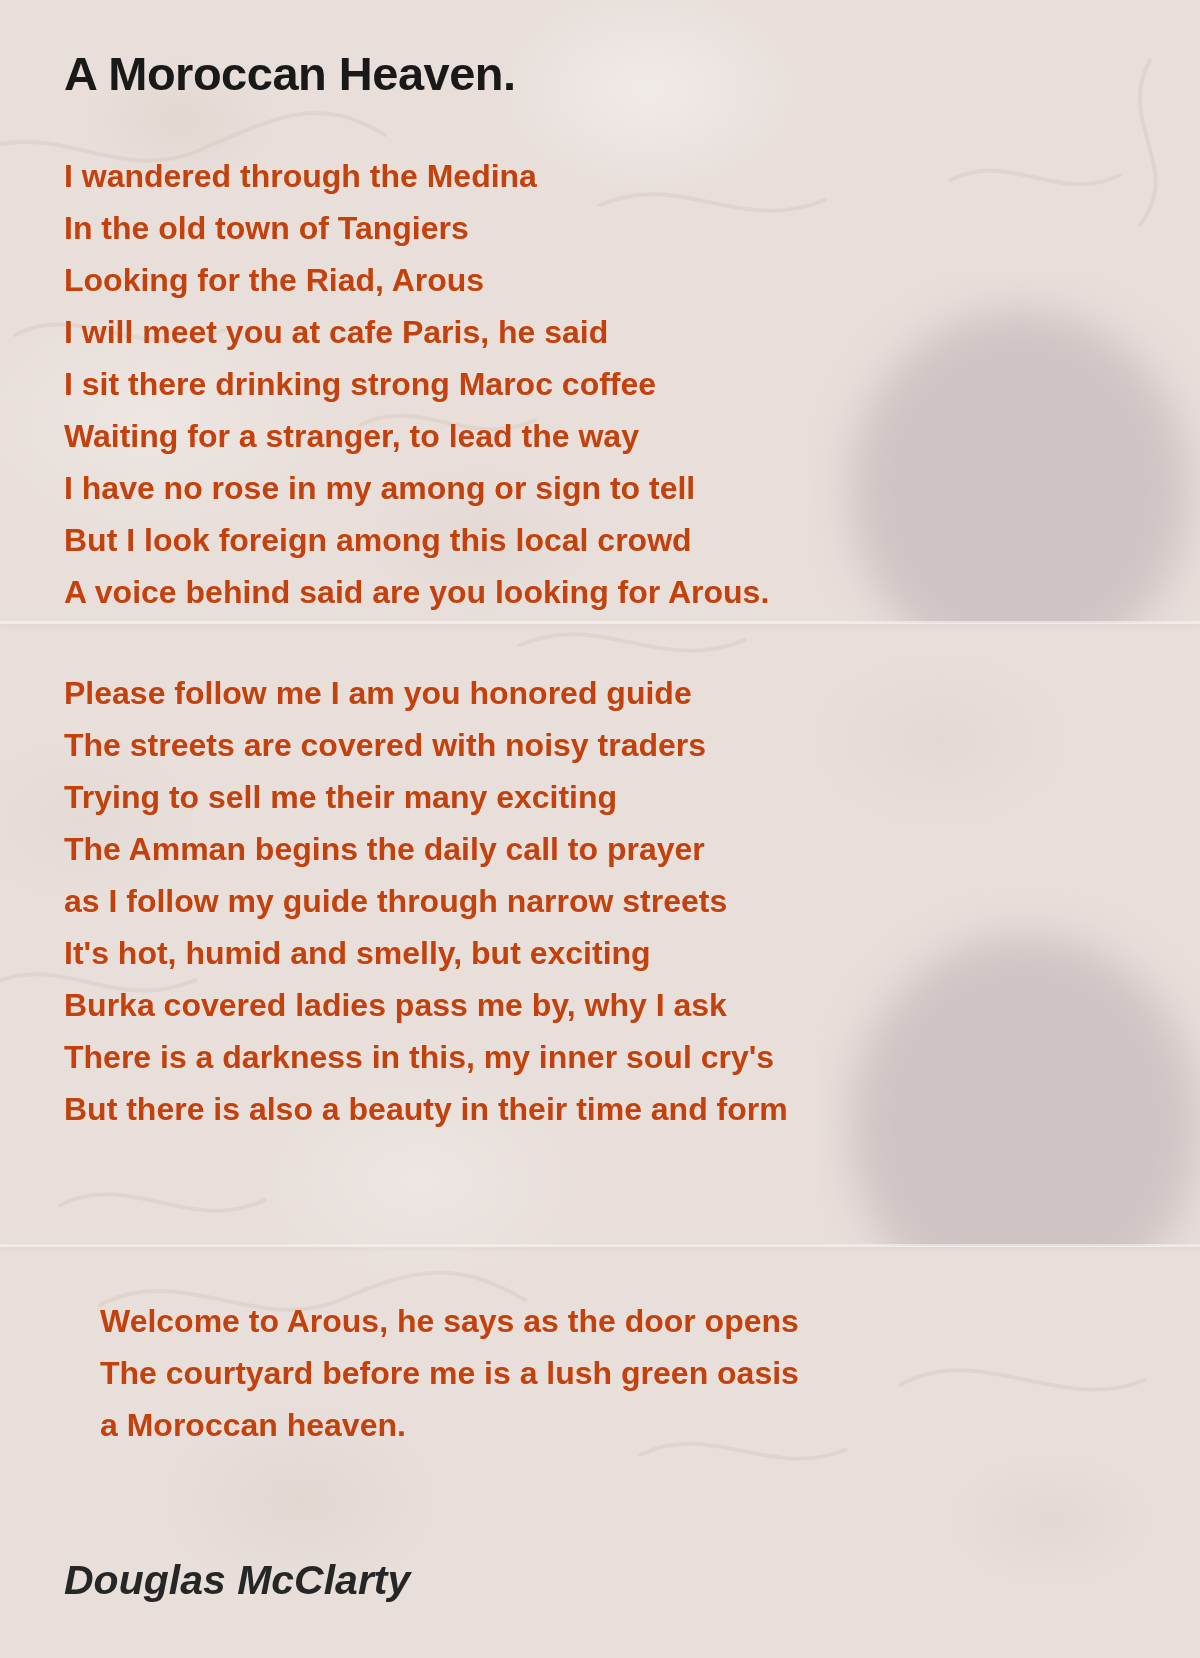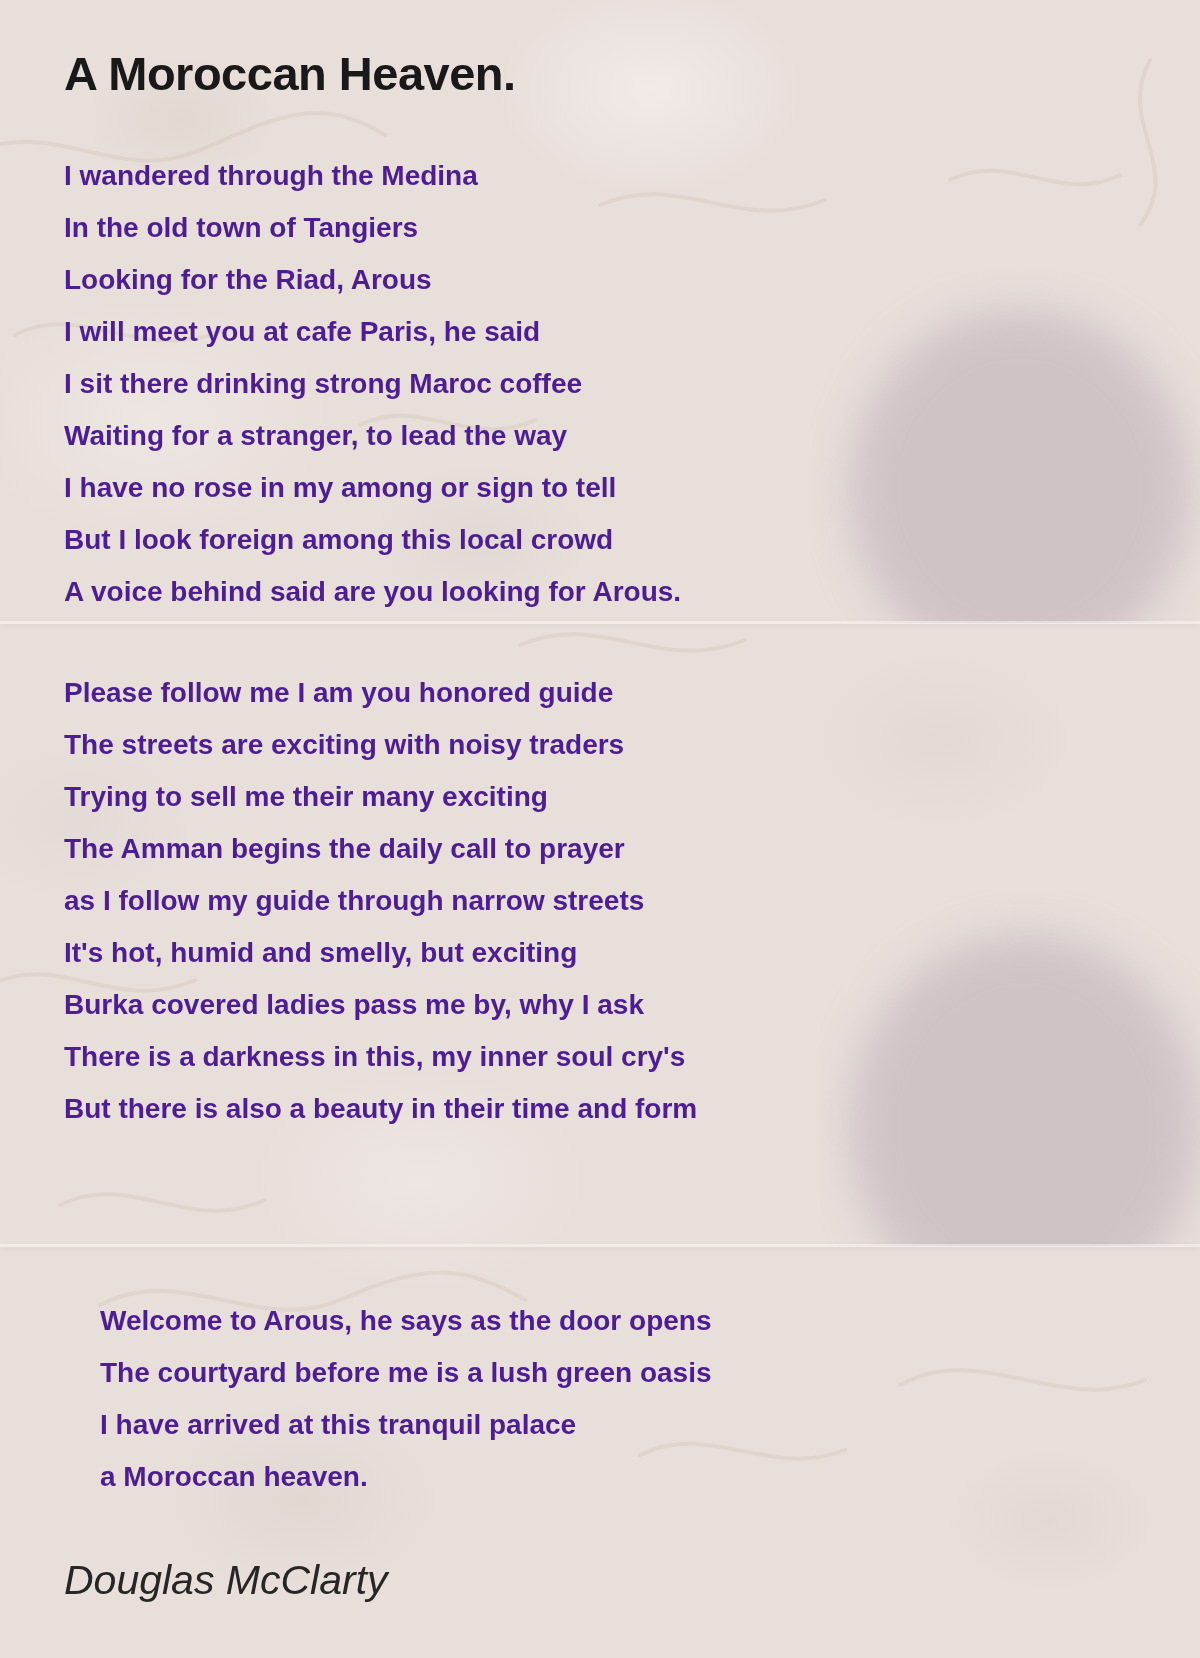--- a/index.html
+++ b/index.html
@@ -67,34 +67,34 @@
   }
   .stanza {
     position: absolute;
     left: 64px;
   }
   .stanza.st1 { top: 150px;  }
   .stanza.st2 { top: 667px;  }
   .stanza.st3 { top: 1295px; margin-left: 36px; }
   .poem-line {
     margin: 0;
-    font-size: 28px;
+    font-size: 32px;
     font-weight: 700;
     line-height: 52px;
     white-space: nowrap;
-    color: #4c1d95;
+    color: #c2410c;
   }
   .poem-author {
     position: absolute;
     left: 64px;
     top: 1560px;
     font-size: 41px;
     line-height: 1;
     font-style: italic;
-    font-weight: 400;
+    font-weight: 700;
     color: #262626;
   }
 </style>
 </head>
 <body>
 
 <svg class="texture-svg" viewBox="0 0 1200 1658">
   <g fill="none" stroke="#c3b198" stroke-width="4" stroke-linecap="round" opacity="0.20">
     <path d="M -20 150 C 60 120 120 185 200 150 S 320 95 385 135"></path>
     <path d="M 15 335 C 80 300 140 365 225 330"></path>
@@ -130,30 +130,29 @@
   <p class="poem-line">I will meet you at cafe Paris, he said</p>
   <p class="poem-line">I sit there drinking strong Maroc coffee</p>
   <p class="poem-line">Waiting for a stranger, to lead the way</p>
   <p class="poem-line">I have no rose in my among or sign to tell</p>
   <p class="poem-line">But I look foreign among this local crowd</p>
   <p class="poem-line">A voice behind said are you looking for Arous.</p>
 </section>
 
 <section class="stanza st2">
   <p class="poem-line">Please follow me I am you honored guide</p>
-  <p class="poem-line">The streets are exciting with noisy traders</p>
+  <p class="poem-line">The streets are covered with noisy traders</p>
   <p class="poem-line">Trying to sell me their many exciting</p>
   <p class="poem-line">The Amman begins the daily call to prayer</p>
   <p class="poem-line">as I follow my guide through narrow streets</p>
   <p class="poem-line">It's hot, humid and smelly, but exciting</p>
   <p class="poem-line">Burka covered ladies pass me by, why I ask</p>
   <p class="poem-line">There is a darkness in this, my inner soul cry's</p>
   <p class="poem-line">But there is also a beauty in their time and form</p>
 </section>
 
 <section class="stanza st3">
   <p class="poem-line">Welcome to Arous, he says as the door opens</p>
   <p class="poem-line">The courtyard before me is a lush green oasis</p>
-  <p class="poem-line">I have arrived at this tranquil palace</p>
   <p class="poem-line">a Moroccan heaven.</p>
 </section>
 
 <div class="poem-author">Douglas McClarty</div>
 
 </body></html>

